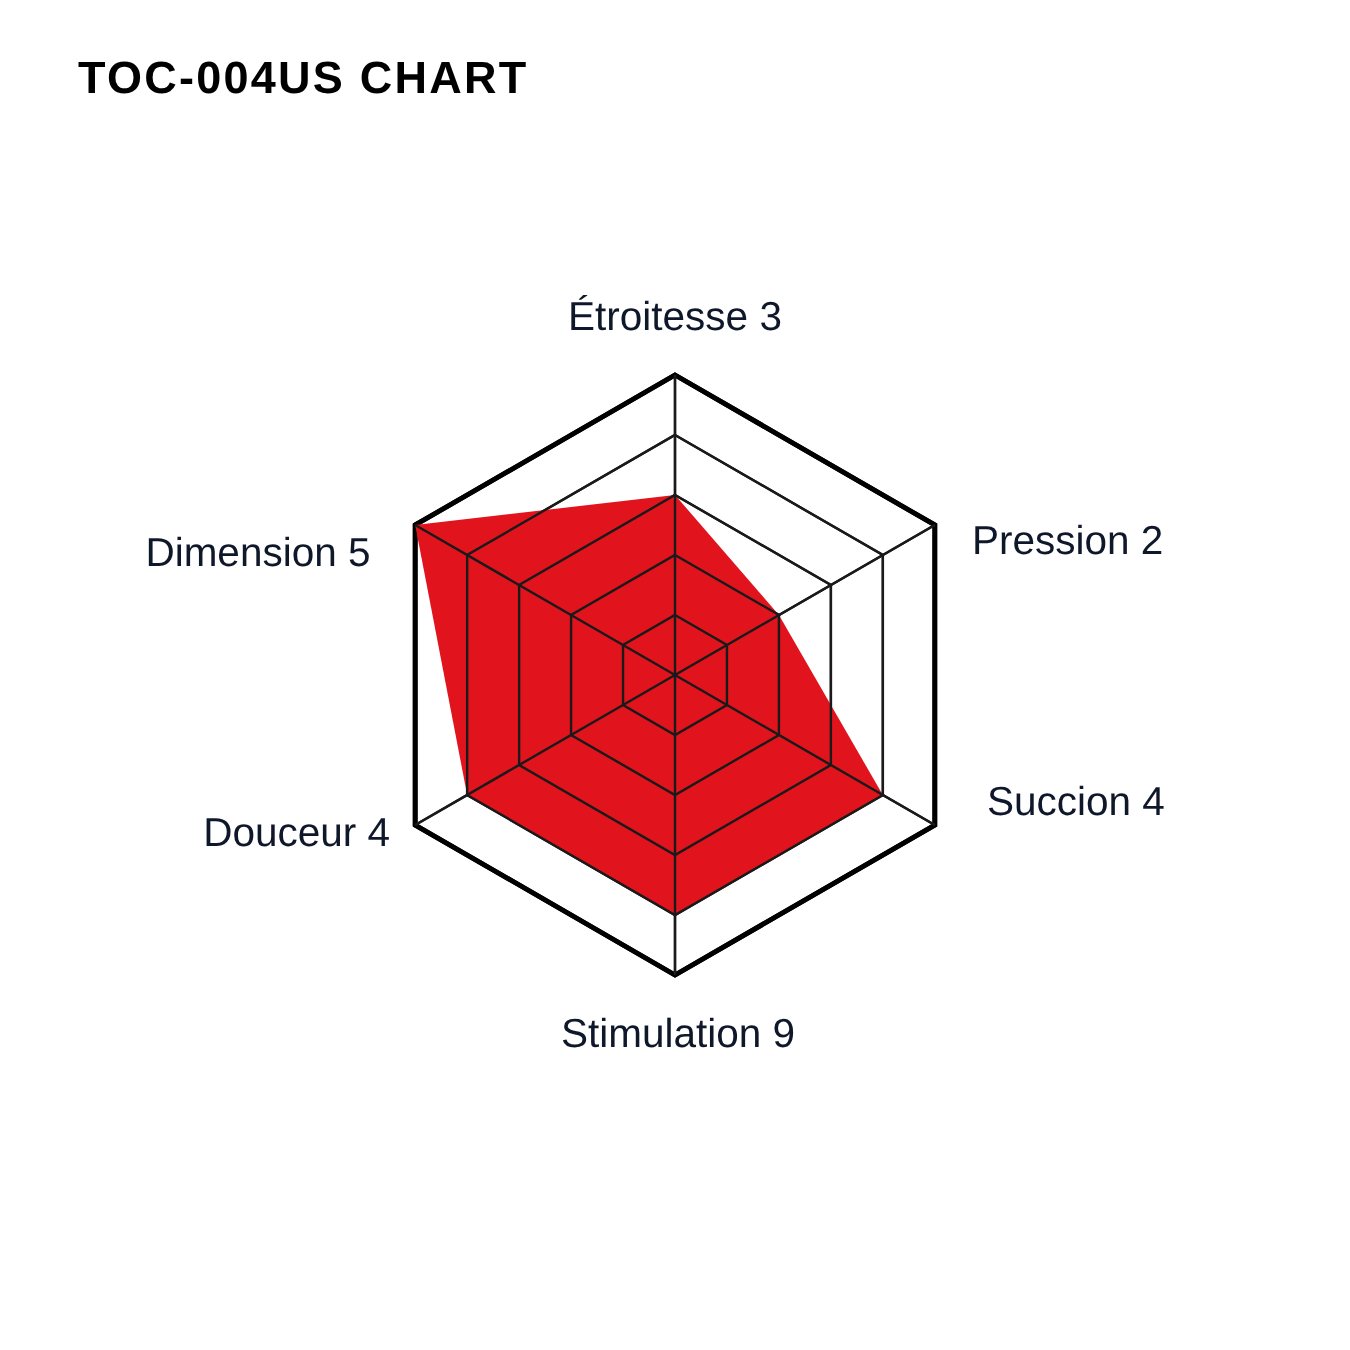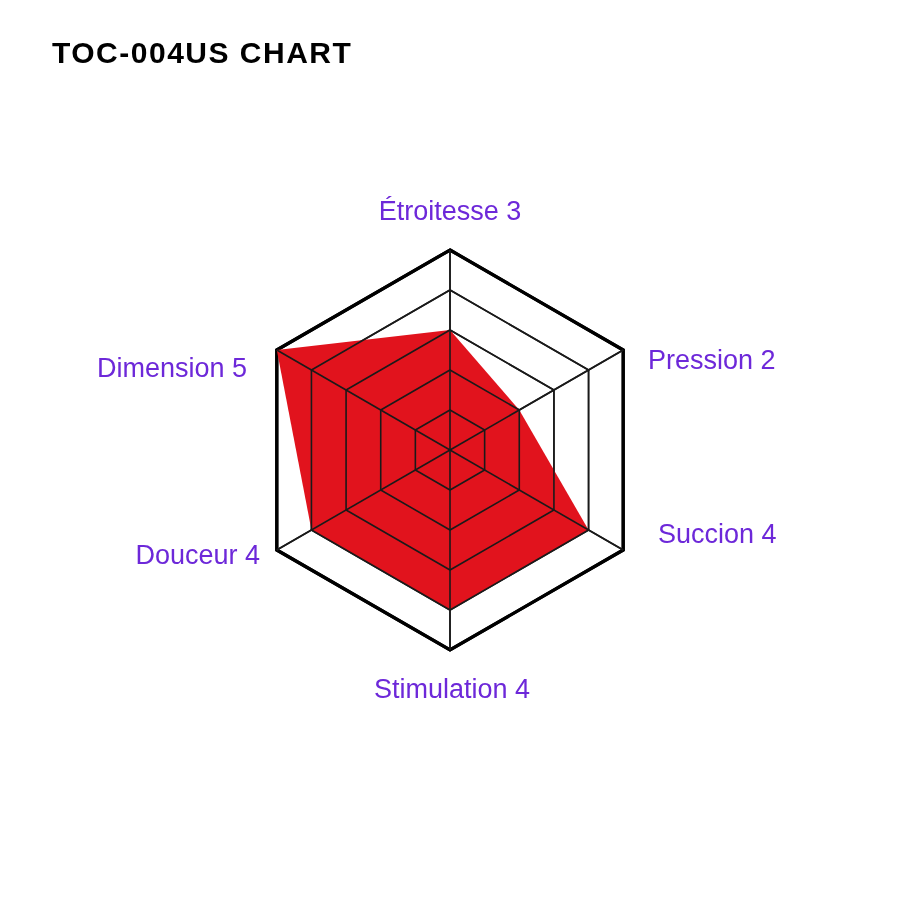--- a/index.html
+++ b/index.html
@@ -40,21 +40,21 @@
     height: 900px;
     display: block;
   }
   .axis-label {
     position: absolute;
     font-size: 27px;
     font-weight: normal;
     line-height: 1;
     white-space: nowrap;
     font-family: "Liberation Sans", sans-serif;
-    color: #6d28d9;
+    color: #0f172a;
   }
   #label-0 { 
     left: 450px; top: 198px;
     transform: translateX(-50%);
   }
   #label-1 { 
     left: 648px; top: 347px;
   }
   #label-2 { 
     left: 658px; top: 521px;
@@ -108,17 +108,17 @@
         <line x1="450" y1="450" x2="623.21" y2="550.00" stroke="#1a1a1a" stroke-width="1.6"></line>
         <line x1="450" y1="450" x2="450.00" y2="650.00" stroke="#1a1a1a" stroke-width="1.6"></line>
         <line x1="450" y1="450" x2="276.79" y2="550.00" stroke="#1a1a1a" stroke-width="1.6"></line>
         <line x1="450" y1="450" x2="276.79" y2="350.00" stroke="#1a1a1a" stroke-width="1.6"></line>
       </g>
   </svg>
 
   <div class="axis-label" id="label-0">Étroitesse 3</div>
   <div class="axis-label" id="label-1">Pression 2</div>
   <div class="axis-label" id="label-2">Succion 4</div>
-  <div class="axis-label" id="label-3">Stimulation 4</div>
+  <div class="axis-label" id="label-3">Stimulation 9</div>
   <div class="axis-label" id="label-4">Douceur 4</div>
   <div class="axis-label" id="label-5">Dimension 5</div>
 
 </div>
 
 </body></html>

